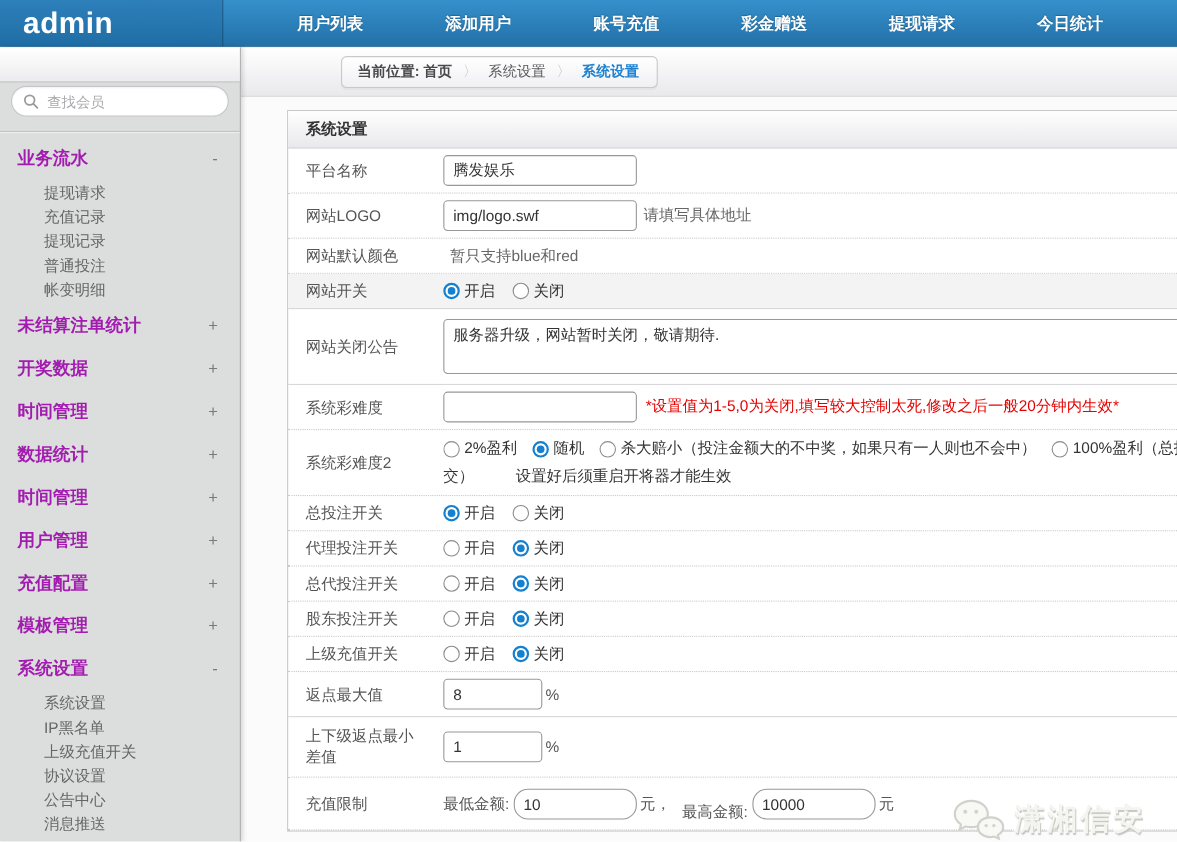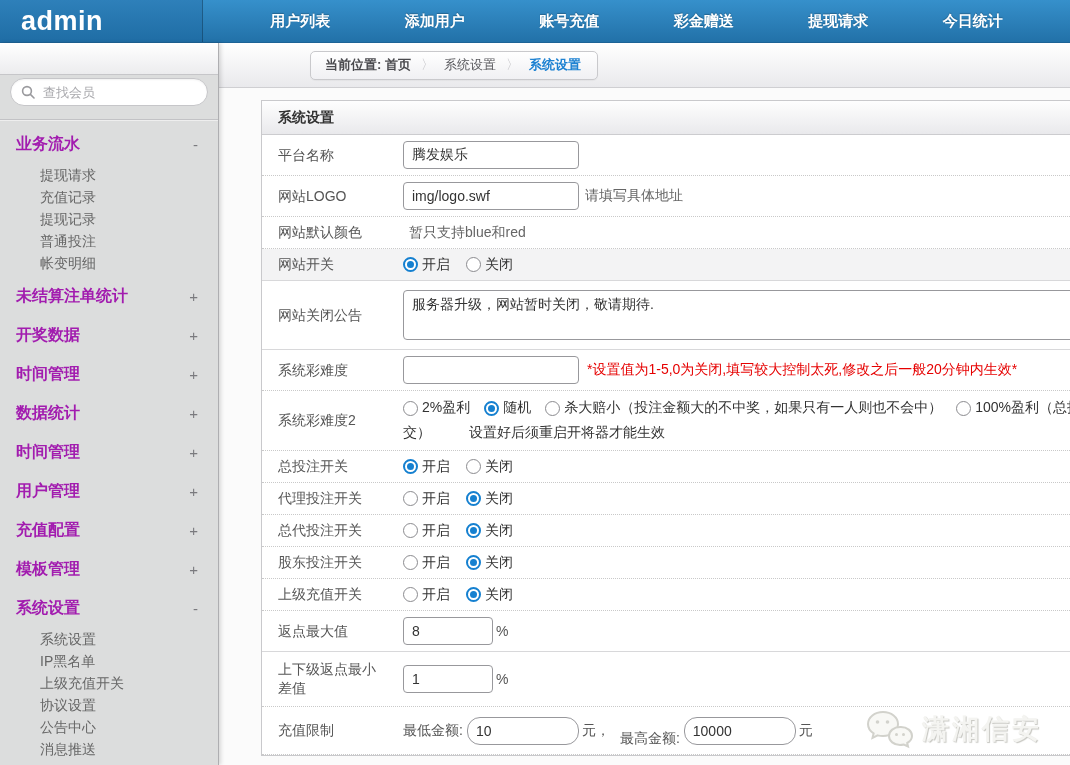--- a/index.html
+++ b/index.html
@@ -106,21 +106,21 @@
   .d2value { flex:1; min-width:0; color:#333; }
   .d2line1 { display:flex; align-items:center; white-space:nowrap; overflow:hidden; }
   .d2line1 .radio-label { margin-right:14px; }
   .d2line2 { margin-top:7px; }
   .d2note { margin-left:34px;text-align:center; }
 
   .pair-label { color:#555; margin-right:4px; white-space:nowrap; }
   .pair-gap { margin-left:10px;margin-top:17px; }
 
   
-  .watermark { position:absolute; right:28px; bottom:16px; display:flex; align-items:center; gap:9px; pointer-events:none; }
+  .watermark { position:absolute; right:28px; bottom:0; display:flex; align-items:center; gap:9px; pointer-events:none; }
   .wm-text {
     font-size:27px; font-weight:bold; letter-spacing:3px; color:#f4f4f1;
     text-shadow:1px 1px 1px #c6c6c1, -1px -1px 1px #ffffff;
   }
 </style>
 </head>
 <body>
 
 <div class="app">
 

